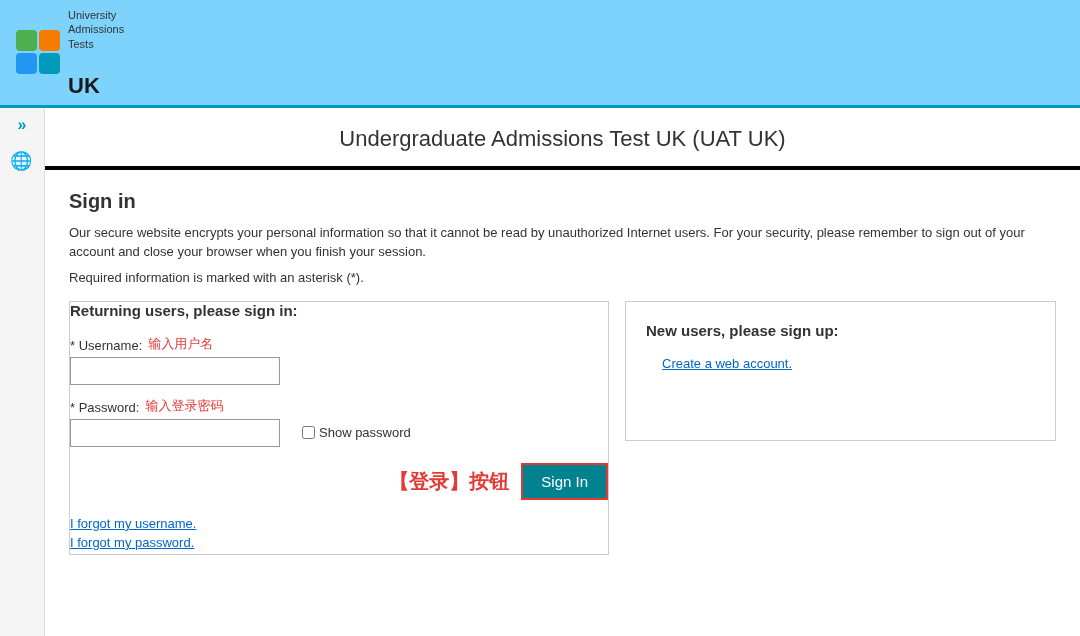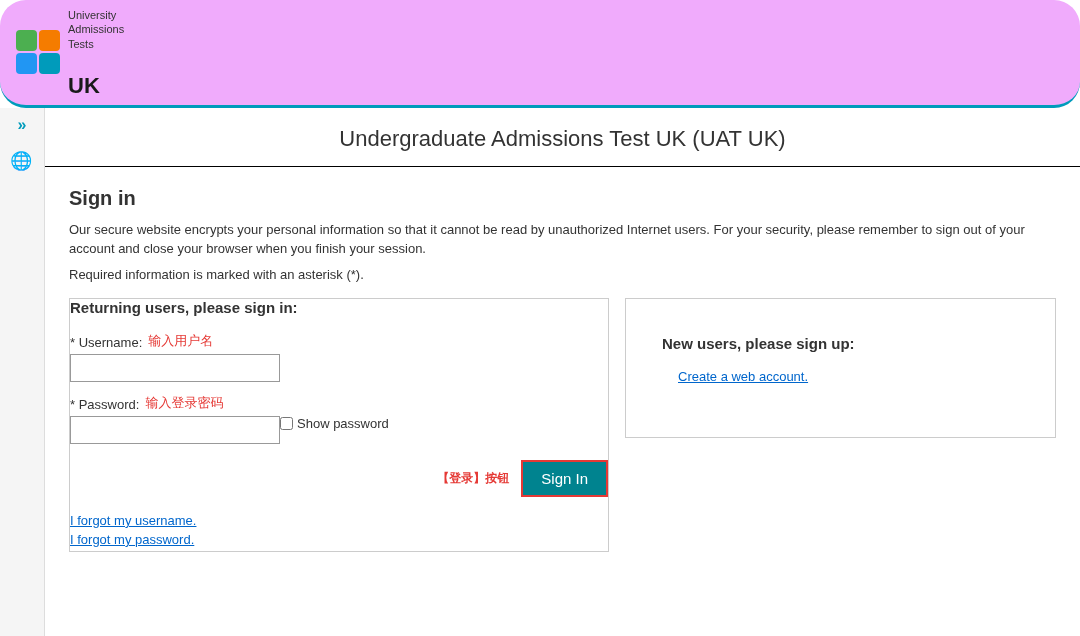--- a/index.html
+++ b/index.html
@@ -4,22 +4,21 @@
   <style>
     * { box-sizing: border-box; margin: 0; padding: 0; }
     body { font-family: Arial, sans-serif; font-size: 14px; background: #fff; color: #333; }
 
     
     .header {
       display: flex;
       align-items: center;
       padding: 8px 16px;
       border-bottom: 3px solid #009bbb;
-      background: #f0abfc;
-      border-radius: 26px;
+      background: #7dd3fc;
     }
     .logo-container {
       display: flex;
       align-items: center;
       gap: 8px;
     }
     .logo-squares {
       display: grid;
       grid-template-columns: 1fr 1fr;
       gap: 2px;
@@ -75,21 +74,21 @@
       cursor: pointer;
     }
 
     
     .main {
       flex: 1;
       padding: 0;
     }
     .page-title-bar {
       padding: 18px 24px 14px;
-      border-bottom: 1px solid #000000;
+      border-bottom: 4px solid #000000;
     }
     .page-title {
       font-size: 22px;
       font-weight: normal;
       color: #333;
       text-align: center;
     }
 
     .content-area {
       padding: 20px 24px;
@@ -161,43 +160,43 @@
       width: 210px;
       height: 28px;
       border: 1px solid #999;
       padding: 4px 6px;
       font-size: 13px;
       display: block;
     }
 
     .password-row {
       display: flex;
-      align-items: flex-start;
-      gap: 0;
+      align-items: center;
+      gap: 22px;
       margin-top: 4px;
     }
 
     .show-password-label {
       display: flex;
       align-items: center;
       gap: 4px;
       font-size: 13px;
     }
 
     .signin-actions {
       display: flex;
       align-items: center;
       justify-content: flex-end;
       margin-top: 16px;
       gap: 12px;
     }
 
     .annotation-login {
       color: #e53935;
-      font-size: 12px;
+      font-size: 20px;
       font-weight: bold;
     }
 
     .sign-in-btn {
       background: #00838f;
       color: #fff;
       border: 2px solid #e53935;
       padding: 8px 18px;
       font-size: 15px;
       cursor: pointer;
@@ -213,21 +212,21 @@
       text-decoration: underline;
       font-size: 13px;
       cursor: pointer;
       display: block;
       margin-bottom: 4px;
     }
 
     
     .new-users-box {
       border: 1px solid #ccc;
-      padding: 36px;
+      padding: 20px;
       flex: 1;
       background: #fff;
       min-height: 140px;
     }
 
     .new-users-title {
       font-size: 15px;
       font-weight: bold;
       margin-bottom: 16px;
       color: #333;

